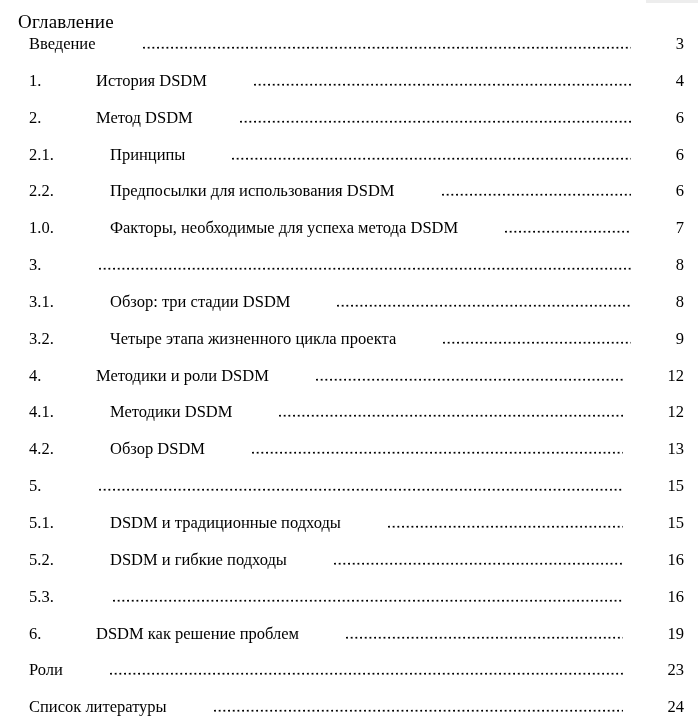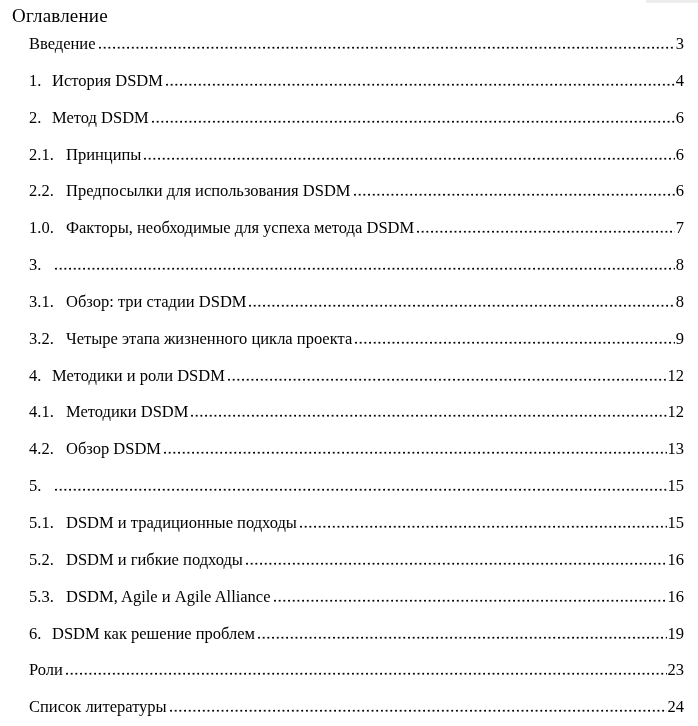--- a/index.html
+++ b/index.html
@@ -24,39 +24,40 @@
     height: 3px;
     background: #ededed;
   }
   .toc-title {
     position: absolute;
     top: 4px;
     left: 12px;
     font-size: 19px;
     font-weight: normal;
     line-height: 24px;
-    margin: 0;
+    margin: 6px;
     letter-spacing: 0.2px;
   }
   .toc-list {
     position: absolute;
     top: 33px;
     left: 0;
     right: 0;
   }
   .toc-row {
     height: 36.85px;
     display: flex;
     align-items: baseline;
     padding-left: 29px;
     padding-right: 14px;
     font-size: 16.5px;
     line-height: 21px;
     box-sizing: border-box;
     cursor: pointer;
+    gap: 44px;
   }
   .toc-row .num {
     display: inline-block;
     white-space: nowrap;
   }
   .toc-row.level-1 .num { width: 23px; }
   .toc-row.level-2 .num { width: 37px; }
   .toc-row .label {
     white-space: nowrap;
   }
@@ -166,21 +167,20 @@
     <span class="pagenum">15</span>
   </div>
       <div class="toc-row level-2">
     <span class="num">5.2.</span>
     <span class="label">DSDM и гибкие подходы</span>
     <span class="leader"></span>
     <span class="pagenum">16</span>
   </div>
       <div class="toc-row level-2">
     <span class="num">5.3.</span>
-    <span class="label">DSDM, Agile и Agile Alliance</span>
     <span class="leader"></span>
     <span class="pagenum">16</span>
   </div>
       <div class="toc-row level-1">
     <span class="num">6.</span>
     <span class="label">DSDM как решение проблем</span>
     <span class="leader"></span>
     <span class="pagenum">19</span>
   </div>
       <div class="toc-row level-0">

